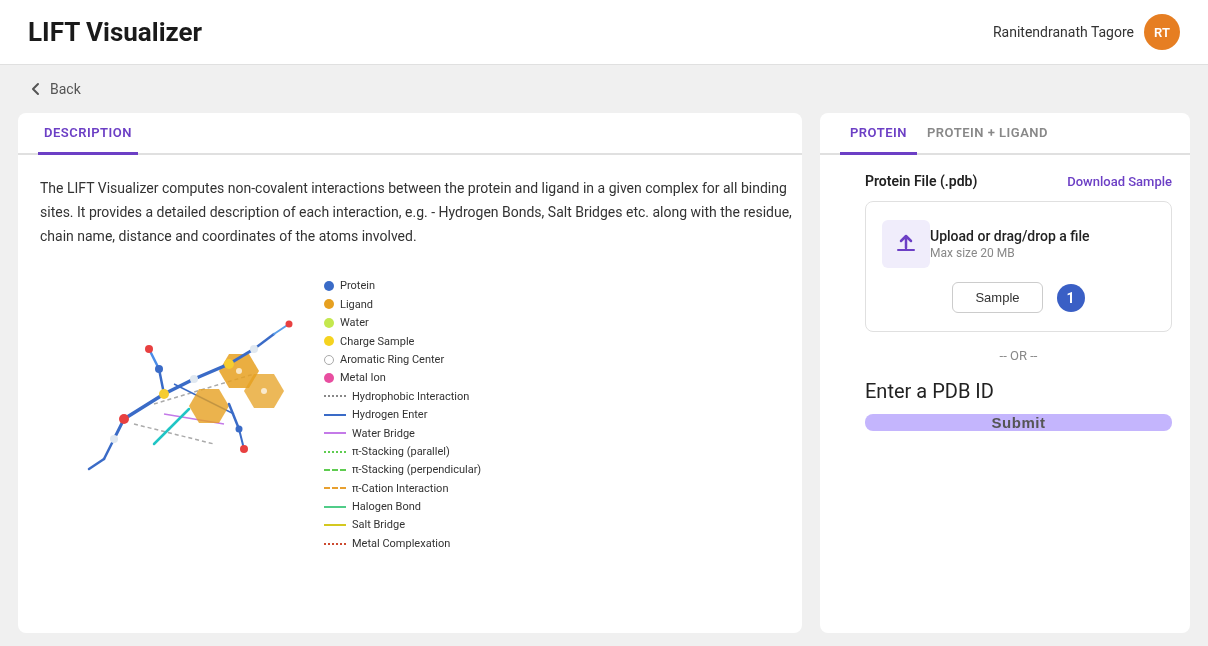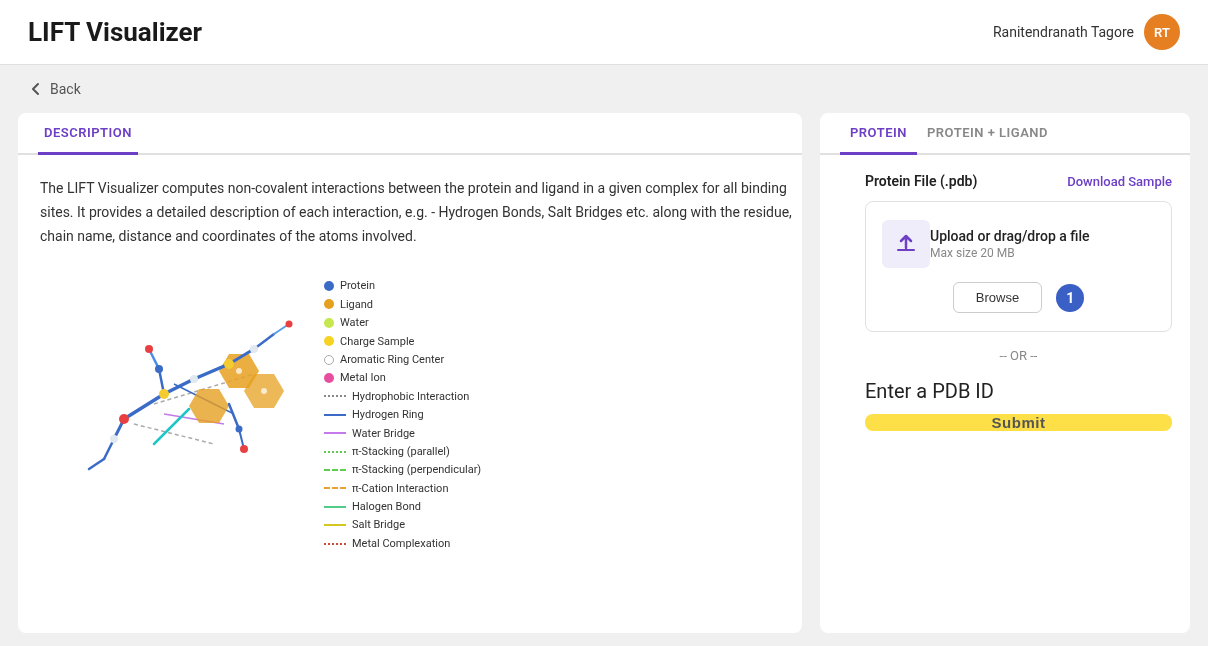--- a/index.html
+++ b/index.html
@@ -297,21 +297,21 @@
       background: transparent;
       border: none;
       outline: none;
       font-size: 14px;
       color: #aaa;
       flex: 1;
     }
 
     .submit-btn {
       width: 100%;
-      background: #fde047;
+      background: #c4b5fd;
       border: none;
       border-radius: 8px;
       font-size: 15px;
       font-weight: 600;
       color: #555;
       cursor: pointer;
       letter-spacing: 0.5px;
     }
 
     
@@ -423,21 +423,21 @@
         <div class="legend-item">
           <div class="legend-dot" style="background:#e84ea0;"></div>
           <span>Metal Ion</span>
         </div>
         <div class="legend-item">
           <div class="legend-dashed" style="border-top-color:#888; border-top-style:dotted;"></div>
           <span>Hydrophobic Interaction</span>
         </div>
         <div class="legend-item">
           <div class="legend-line" style="border-top-color:#3a6bc7; border-top-style:solid;"></div>
-          <span>Hydrogen Ring</span>
+          <span>Hydrogen Enter</span>
         </div>
         <div class="legend-item">
           <div class="legend-line" style="border-top-color:#c47ae8; border-top-style:solid;"></div>
           <span>Water Bridge</span>
         </div>
         <div class="legend-item">
           <div class="legend-dashed" style="border-top-color:#5fcc50; border-top-style:dotted;"></div>
           <span>π-Stacking (parallel)</span>
         </div>
         <div class="legend-item">
@@ -485,21 +485,21 @@
               <path d="M12 4v12M7 9l5-5 5 5" stroke="#6c3fc5" stroke-width="2.5" stroke-linecap="round" stroke-linejoin="round"></path>
               <path d="M4 18h16" stroke="#6c3fc5" stroke-width="2" stroke-linecap="round"></path>
             </svg>
           </div>
           <div class="upload-text-block">
             <div class="upload-main-text">Upload or drag/drop a file</div>
             <div class="upload-sub-text">Max size 20 MB</div>
           </div>
         </div>
         <div class="browse-row">
-          <button class="browse-btn">Browse</button>
+          <button class="browse-btn">Sample</button>
           <div class="circle-badge">1</div>
         </div>
       </div>
 
       
       <div class="or-divider">-- OR --</div>
 
       
       <div class="pdb-label">Enter a PDB ID</div>
 

